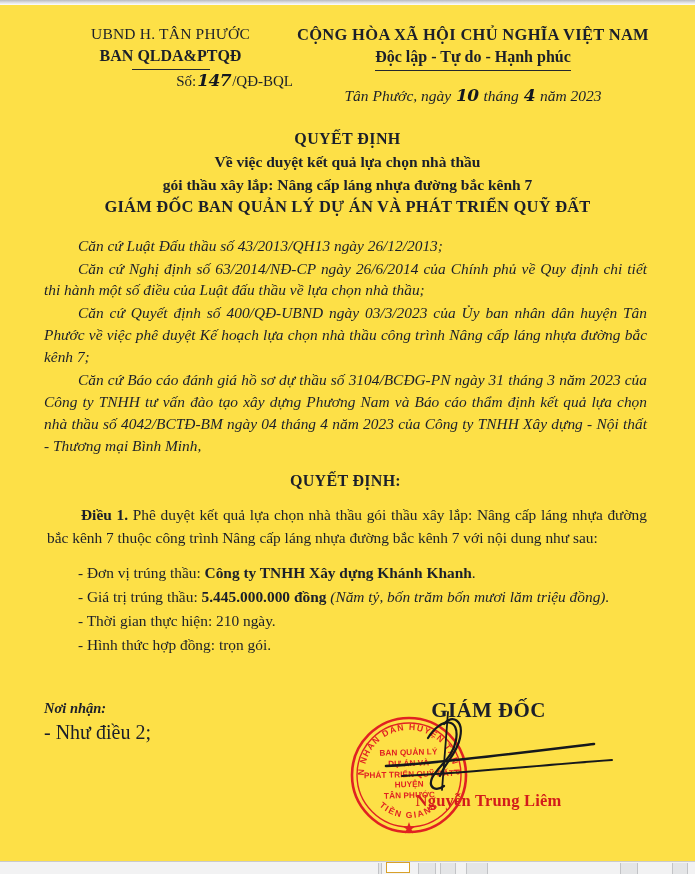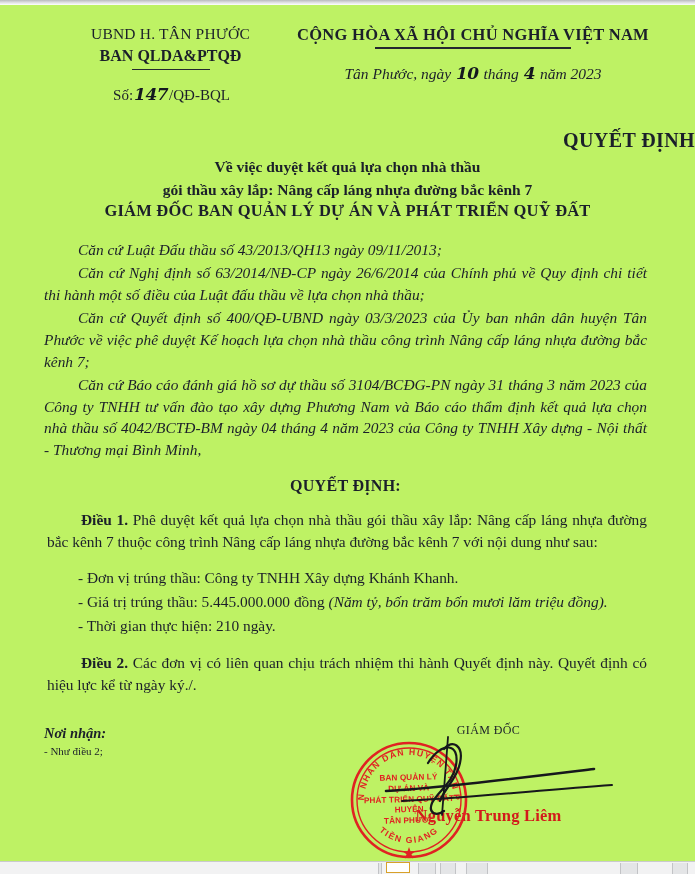--- a/index.html
+++ b/index.html
@@ -5,21 +5,21 @@
 <style>
   html, body {
     margin: 0;
     padding: 0;
     background: #ffffff;
   }
   #page {
     position: relative;
     width: 695px;
     height: 874px;
-    background: #bef264;
+    background: #fde047;
     overflow: hidden;
     font-family: "Liberation Serif", "DejaVu Serif", serif;
     color: #1b1f2a;
     box-sizing: border-box;
   }
   
   .scan-top-edge {
     position: absolute;
     top: 0; left: 0; right: 0;
     height: 5px;
@@ -84,23 +84,22 @@
     position: relative;
     white-space: nowrap;
   }
   .rule-short {
     width: 78px;
     height: 1.4px;
     background: #24282f;
     margin: 2px auto 0 auto;
   }
   .doc-number {
-    margin-top: 14px;
     font-size: 15px;
-    text-align: center;
+    text-align: right;
     padding-left: 2px;
     white-space: nowrap;
   }
   .handwrite {
     font-family: "DejaVu Serif", serif;
     font-weight: bold;
     font-style: italic;
     font-size: 17px;
     letter-spacing: -0.5px;
     color: #14181f;
@@ -132,25 +131,24 @@
     font-style: italic;
     white-space: nowrap;
   }
 
   
   .title-block {
     text-align: center;
     margin-top: 22px;
   }
   .t-main {
-    font-size: 20px;
+    font-size: 16px;
     font-weight: bold;
     letter-spacing: .4px;
     line-height: 1.45;
-    text-align: right;
   }
   .t-sub {
     font-size: 15.5px;
     font-weight: bold;
     line-height: 1.5;
   }
   .authority {
     text-align: center;
     font-size: 16.5px;
     font-weight: bold;
@@ -191,21 +189,21 @@
     margin: 12px 0 0 0;
     padding: 0;
   }
   ul.terms li {
     font-size: 15.4px;
     line-height: 1.5;
     text-align: justify;
     text-indent: 34px;
     margin-bottom: 1px;
   }
-  ul.terms li .strong { font-weight: normal; margin-top: 30px; }
+  ul.terms li .strong { font-weight: bold; margin-top: 30px; }
   ul.terms li .ital { font-style: italic; }
   .gap-before-art2 { height: 14px; }
 
   
   .footer {
     position: relative;
     margin-top: 26px;
     padding: 0 48px 0 44px;
     display: flex;
     align-items: flex-start;
@@ -214,32 +212,32 @@
     width: 300px;
     padding-top: 2px;
   }
   .recip-title {
     font-size: 14.5px;
     font-weight: bold;
     font-style: italic;
     margin-bottom: 2px;
   }
   .recip-item {
-    font-size: 11px;
+    font-size: 20px;
     line-height: 1.38;
   }
   .signature {
     flex: 1;
     position: relative;
     text-align: center;
     padding-right: 14px;
   }
   .sig-role {
-    font-size: 12px;
-    font-weight: normal;
+    font-size: 21px;
+    font-weight: bold;
     letter-spacing: .4px;
   }
   .sig-name {
     font-size: 16.5px;
     font-weight: bold;
     color: #d21b1b;
     margin-top: 68px;
     letter-spacing: .2px;
   }
 
@@ -291,52 +289,53 @@
     <div class="doc-header">
       <div class="hdr-left">
         <div class="org-line1">UBND H. TÂN PHƯỚC</div>
         <div class="org-line2">BAN QLDA&amp;PTQĐ</div>
         <div class="rule-short"></div>
         <div class="doc-number"><span>Số:</span><span class="handwrite">147</span><span>/QĐ-BQL</span></div>
       </div>
 
       <div class="hdr-right">
         <div class="nation-line1">CỘNG HÒA XÃ HỘI CHỦ NGHĨA VIỆT NAM</div>
+        <div class="nation-line2">Độc lập - Tự do - Hạnh phúc</div>
         <div class="rule-long"></div>
         <div class="place-date"><span>Tân Phước, ngày</span>&nbsp;<span class="handwrite">10</span>&nbsp;<span>tháng</span>&nbsp;<span class="handwrite">4</span>&nbsp;<span>năm 2023</span></div>
       </div>
     </div>
 
     <div class="title-block">
       <div class="t-main">QUYẾT ĐỊNH</div>
       <div class="t-sub">Về việc duyệt kết quả lựa chọn nhà thầu</div>
       <div class="t-sub">gói thầu xây lắp: Nâng cấp láng nhựa đường bắc kênh 7</div>
     </div>
 
     <div class="authority">GIÁM ĐỐC BAN QUẢN LÝ DỰ ÁN VÀ PHÁT TRIỂN QUỸ ĐẤT</div>
 
     <div class="body-block">
-      <p class="legal">Căn cứ Luật Đấu thầu số 43/2013/QH13 ngày 09/11/2013;</p>
+      <p class="legal">Căn cứ Luật Đấu thầu số 43/2013/QH13 ngày 26/12/2013;</p>
       <p class="legal">Căn cứ Nghị định số 63/2014/NĐ-CP ngày 26/6/2014 của Chính phủ về Quy định chi tiết thi hành một số điều của Luật đấu thầu về lựa chọn nhà thầu;</p>
       <p class="legal">Căn cứ Quyết định số 400/QĐ-UBND ngày 03/3/2023 của Ủy ban nhân dân huyện Tân Phước về việc phê duyệt Kế hoạch lựa chọn nhà thầu công trình Nâng cấp láng nhựa đường bắc kênh 7;</p>
       <p class="legal">Căn cứ Báo cáo đánh giá hồ sơ dự thầu số 3104/BCĐG-PN ngày 31 tháng 3 năm 2023 của Công ty TNHH tư vấn đào tạo xây dựng Phương Nam và Báo cáo thẩm định kết quả lựa chọn nhà thầu số 4042/BCTĐ-BM ngày 04 tháng 4 năm 2023 của Công ty TNHH Xây dựng - Nội thất - Thương mại Bình Minh,</p>
 
       <div class="decide-head">QUYẾT ĐỊNH:</div>
 
       <p class="article"><span class="art-no">Điều 1.</span><span> Phê duyệt kết quả lựa chọn nhà thầu gói thầu xây lắp: Nâng cấp láng nhựa đường bắc kênh 7 thuộc công trình Nâng cấp láng nhựa đường bắc kênh 7 với nội dung như sau:</span></p>
 
       <ul class="terms">
         <li><span>- Đơn vị trúng thầu: </span><span class="strong">Công ty TNHH Xây dựng Khánh Khanh</span><span>.</span></li>
         <li><span>- Giá trị trúng thầu: </span><span class="strong">5.445.000.000 đồng</span><span> </span><span class="ital">(Năm tỷ, bốn trăm bốn mươi lăm triệu đồng).</span></li>
         <li><span>- Thời gian thực hiện: 210 ngày.</span></li>
+        <li><span>- Hình thức hợp đồng: trọn gói.</span></li>
       </ul>
 
       <div class="gap-before-art2"></div>
 
-      <p class="article"><span class="art-no">Điều 2.</span><span> Các đơn vị có liên quan chịu trách nhiệm thi hành Quyết định này. Quyết định có hiệu lực kể từ ngày ký./.</span></p>
     </div>
 
     <div class="footer">
       <div class="recipients">
         <div class="recip-title">Nơi nhận:</div>
         <div class="recip-item">- Như điều 2;</div>
       </div>
 
       <div class="signature">
         <div class="sig-role">GIÁM ĐỐC</div>

